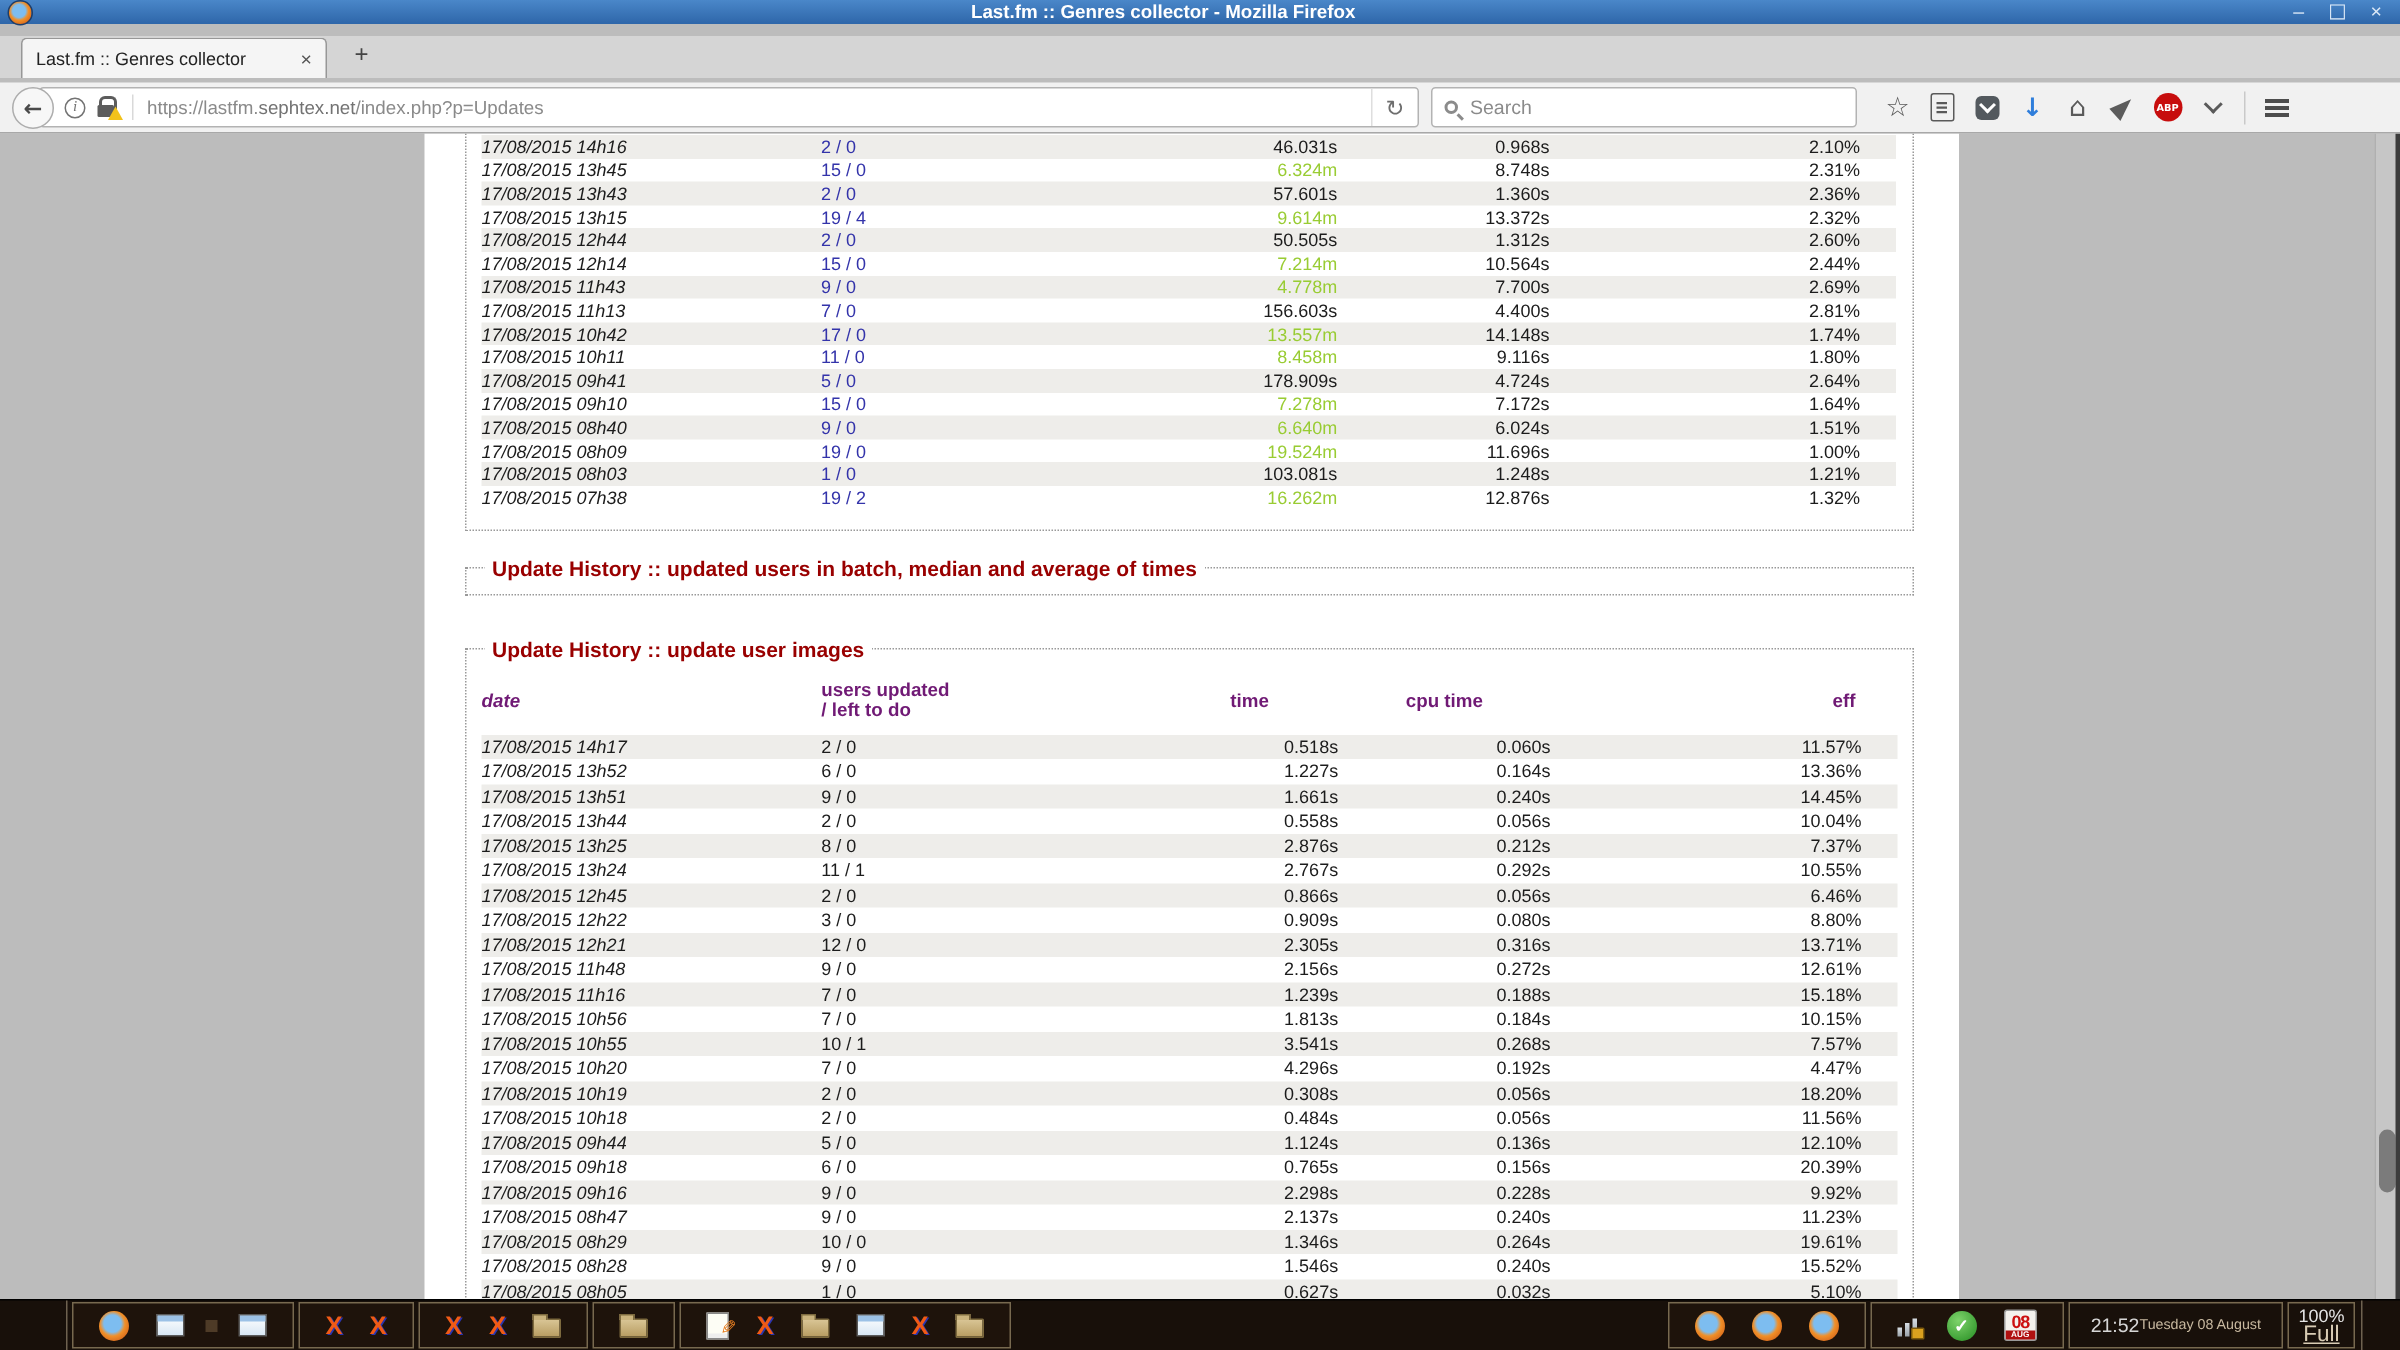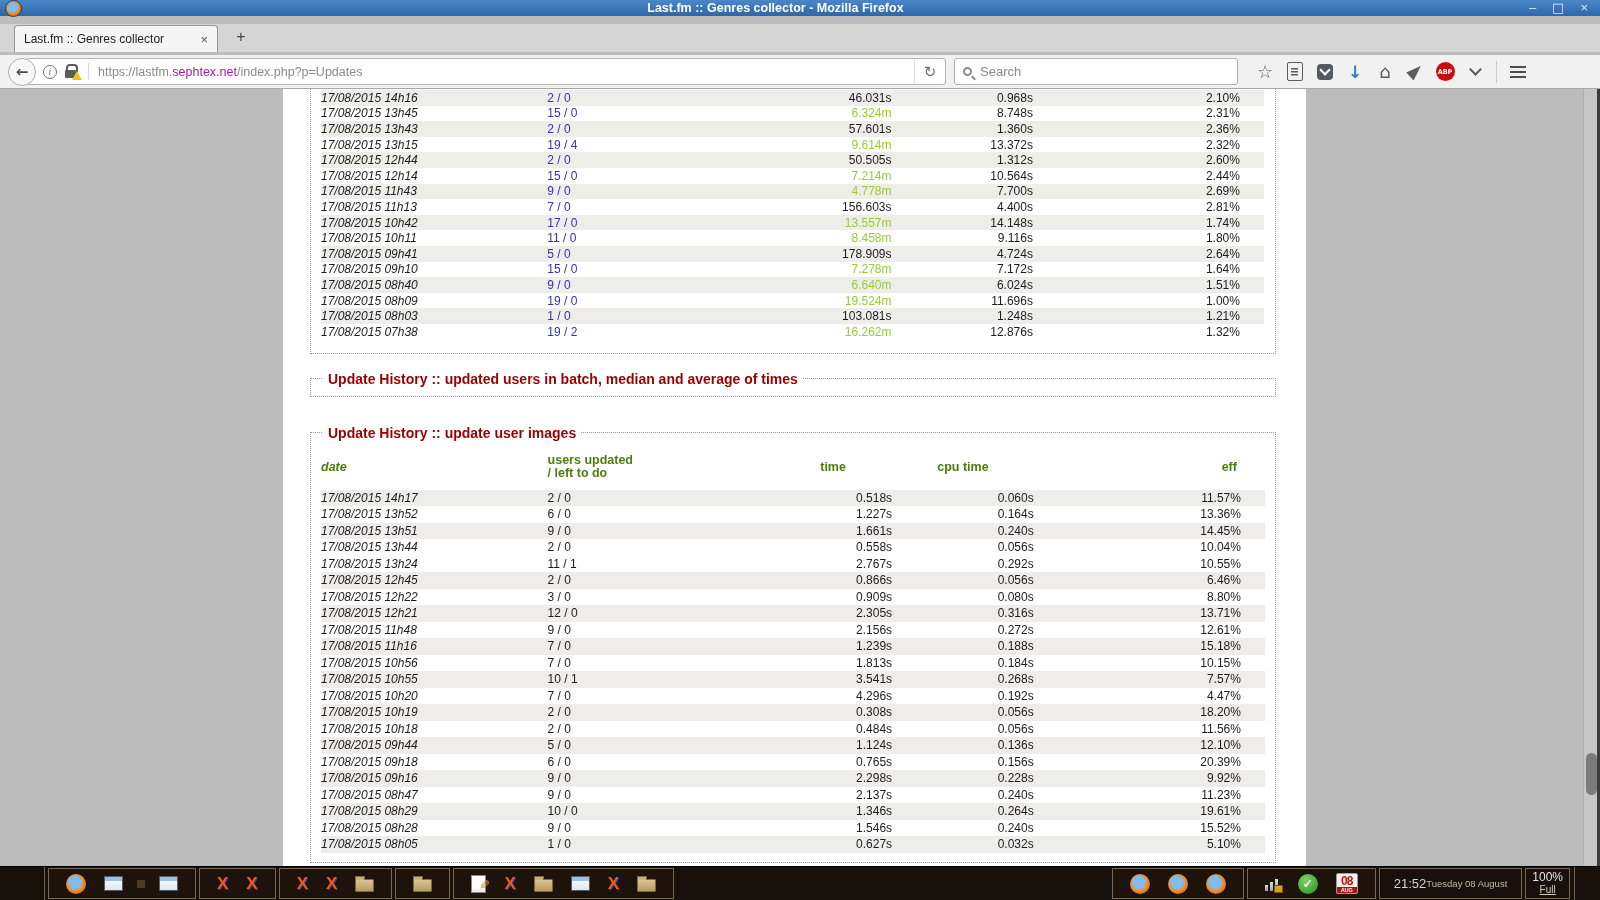--- a/index.html
+++ b/index.html
@@ -40,21 +40,21 @@
     color:#737373; font-size:10px; line-height:11px; text-align:center; font-style:italic;
     font-family:"Liberation Serif",serif; flex:none; }
   .lock-ic { width:11px; height:8px; background:#5c5c5c; border-radius:1px; position:relative;
     margin:4px 0 0 8px; flex:none; }
   .lock-ic::before { content:""; position:absolute; top:-6px; left:1px; width:8px; height:7px;
     border:2px solid #5c5c5c; border-bottom:none; border-radius:4px 4px 0 0; }
   .lock-ic::after { content:""; position:absolute; right:-6px; bottom:-2px; width:0; height:0;
     border-left:5px solid transparent; border-right:5px solid transparent; border-bottom:9px solid #f2c21b; }
   .url-sep { width:1px; height:17px; background:#d9d9d9; margin:0 9px 0 12px; }
   .url-text { font-size:12.5px; color:#8a8a8a; white-space:nowrap; }
-  .url-text .domain { color:#a21caf; }
+  .url-text .domain { color:#737373; }
   .reload-seg { margin-left:auto; width:31px; height:100%; border-left:1px solid #dedede;
     display:flex; align-items:center; justify-content:center; color:#6e6e6e; font-size:15px; }
   .searchbox { height:27px; width:284px; margin-left:8px; background:#fff; border:1px solid #b3b3b3;
     border-radius:3px; display:flex; align-items:center; padding-left:8px; }
   .mag-ic { width:9px; height:9px; border:2px solid #8b8b8b; border-radius:50%; position:relative; flex:none; }
   .mag-ic::after { content:""; position:absolute; width:5px; height:2px; background:#8b8b8b;
     transform:rotate(45deg); left:6px; top:8px; }
   .search-ph { color:#8b8b8b; font-size:13px; margin-left:8px; }
   .nav-icons { display:flex; align-items:center; margin-left:12px; }
   .nav-ic { width:30px; height:28px; display:flex; align-items:center; justify-content:center;
@@ -100,21 +100,21 @@
   .trow.shaded { background:#eeedea; }
   .cell { display:block; white-space:nowrap; }
   .c-date  { width:24%; text-align:left;font-style:italic; }
   .c-users { width:24%; text-align:left; }
   .c-time  { width:12.5%; text-align:right; }
   .c-cpu   { width:15%; text-align:right; }
   .c-eff   { width:24.5%; text-align:right; padding-right:24px; }
   .blue { color:var(--link-blue); }
   .green { color:var(--time-green); }
 
-  .thead { display:flex; align-items:center; font-size:12.5px; font-weight:bold; color:#4d7c0f;
+  .thead { display:flex; align-items:center; font-size:12.5px; font-weight:bold; color:#701a75;
     margin:13px 0 9px 0; }
   .h-users { line-height:13.5px; }
   .h-time, .h-cpu { text-align:center; }
   .h-eff { text-align:right; padding-right:28px; }
 
   
   .v-scroll { position:absolute; right:0; top:0; width:17px; height:777px; background:#c6c6c6;
     border-left:1px solid #b0b0b0; }
   .v-thumb { position:absolute; left:2px; width:11px; top:664px; height:42px; background:#7b7b7b;
     border-radius:6px; }
@@ -160,21 +160,21 @@
     letter-spacing:-1px; }
   .cal-month { background:#b01010; color:#fff; font-size:5.5px; font-weight:bold; width:100%;
     text-align:center; line-height:7px; }
   .tb-clock { display:flex; flex-direction:row; justify-content:center; align-items:center;
     padding:0 14px; margin:1px 0 1px 3px; border:1px solid #77694f; }
   .clock-time { color:#d6d6d6; font-size:13px; line-height:14px; }
   .clock-date { color:#c8b9a0; font-size:9.5px; line-height:11px; }
   .tb-batt { display:flex; flex-direction:column; justify-content:center; align-items:center;
     padding:0 6px; margin:1px 2px 1px 3px; border:1px solid #77694f; }
   .batt-pct { color:#e4e4e4; font-size:12px; line-height:13px; }
-  .batt-status { color:#d8cbb4; font-size:10px; line-height:12px;text-decoration:underline; }
+  .batt-status { color:#d8cbb4; font-size:15px; line-height:12px;text-decoration:underline; }
   .tb-end { width:26px; border-left:1px solid #6e6250; margin-left:2px; }
 </style>
 </head>
 <body style="--link-blue: #3333aa; --time-green: #99cc33; --title-red: #990000;">
 
 <div class="titlebar">
   <span class="ff-logo"></span>
   <span class="tb-title">Last.fm :: Genres collector - Mozilla Firefox</span>
   <span class="win-controls">
     <span>–</span>
@@ -379,20 +379,27 @@
               <span class="cell c-cpu">0.240s</span>
               <span class="cell c-eff">14.45%</span>
             </div>
             <div class="trow">
               <span class="cell c-date">17/08/2015 13h44</span>
               <span class="cell c-users">2 / 0</span>
               <span class="cell c-time">0.558s</span>
               <span class="cell c-cpu">0.056s</span>
               <span class="cell c-eff">10.04%</span>
             </div>
+            <div class="trow shaded">
+              <span class="cell c-date">17/08/2015 13h25</span>
+              <span class="cell c-users">8 / 0</span>
+              <span class="cell c-time">2.876s</span>
+              <span class="cell c-cpu">0.212s</span>
+              <span class="cell c-eff">7.37%</span>
+            </div>
             <div class="trow">
               <span class="cell c-date">17/08/2015 13h24</span>
               <span class="cell c-users">11 / 1</span>
               <span class="cell c-time">2.767s</span>
               <span class="cell c-cpu">0.292s</span>
               <span class="cell c-eff">10.55%</span>
             </div>
             <div class="trow shaded">
               <span class="cell c-date">17/08/2015 12h45</span>
               <span class="cell c-users">2 / 0</span>

